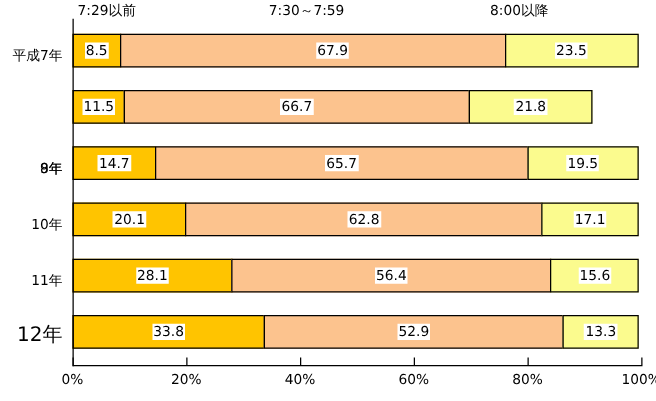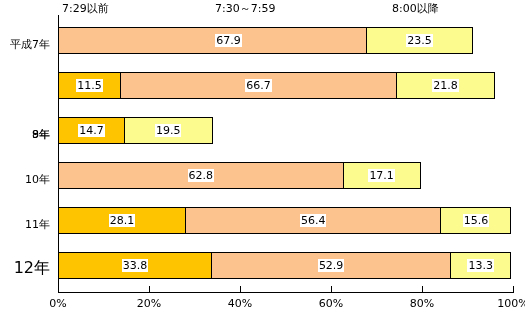--- a/index.html
+++ b/index.html
@@ -106,47 +106,56 @@
   </div>
   <div class="cat-wrap" style="top:213px;">
     <span style="font-size:11px;padding-right:4px;">11年</span>
   </div>
   <div class="cat-wrap" style="top:258px;">
     <span style="font-size:16px;padding-right:4px;">12年</span>
   </div>
 
   <div id="plot">
       <div class="bar-row" style="top: 12px;">
+        <div class="seg" style="width: 38.675px; background: rgb(255, 196, 0);">
+          <span class="seg-val">8.5</span>
+        </div>
         <div class="seg" style="width: 308.945px; background: rgb(252, 195, 142); padding-left: 32px;">
           <span class="seg-val">67.9</span>
         </div>
         <div class="seg" style="width: 106.925px; background: rgb(251, 251, 142);">
           <span class="seg-val">23.5</span>
         </div>
       </div>
       <div class="bar-row" style="top: 57px;">
-        <div class="seg" style="width: 63px; background: rgb(255, 196, 0); align-items: center;">
+        <div class="seg" style="width: 42px; background: rgb(255, 196, 0); align-items: center;">
           <span class="seg-val">11.5</span>
         </div>
         <div class="seg" style="width: 277px; background: rgb(252, 195, 142);">
           <span class="seg-val">66.7</span>
         </div>
         <div class="seg" style="width: 99.19px; background: rgb(251, 251, 142);">
           <span class="seg-val">21.8</span>
         </div>
       </div>
       <div class="bar-row" style="top: 102px;">
         <div class="seg" style="width: 66.885px; background: rgb(255, 196, 0);">
           <span class="seg-val">14.7</span>
         </div>
+        <div class="seg" style="width: 298.935px; background: rgb(252, 195, 142);">
+          <span class="seg-val">65.7</span>
+        </div>
         <div class="seg" style="width: 88.725px; background: rgb(251, 251, 142);">
           <span class="seg-val">19.5</span>
         </div>
       </div>
       <div class="bar-row" style="top: 147px;">
+        <div class="seg" style="width: 91.455px; background: rgb(255, 196, 0);">
+          <span class="seg-val">20.1</span>
+        </div>
         <div class="seg" style="width: 285.74px; background: rgb(252, 195, 142);">
           <span class="seg-val">62.8</span>
         </div>
         <div class="seg" style="width: 77.805px; background: rgb(251, 251, 142);">
           <span class="seg-val">17.1</span>
         </div>
       </div>
       <div class="bar-row" style="top: 192px;">
         <div class="seg" style="width: 127.855px; background: rgb(255, 196, 0);">
           <span class="seg-val">28.1</span>

